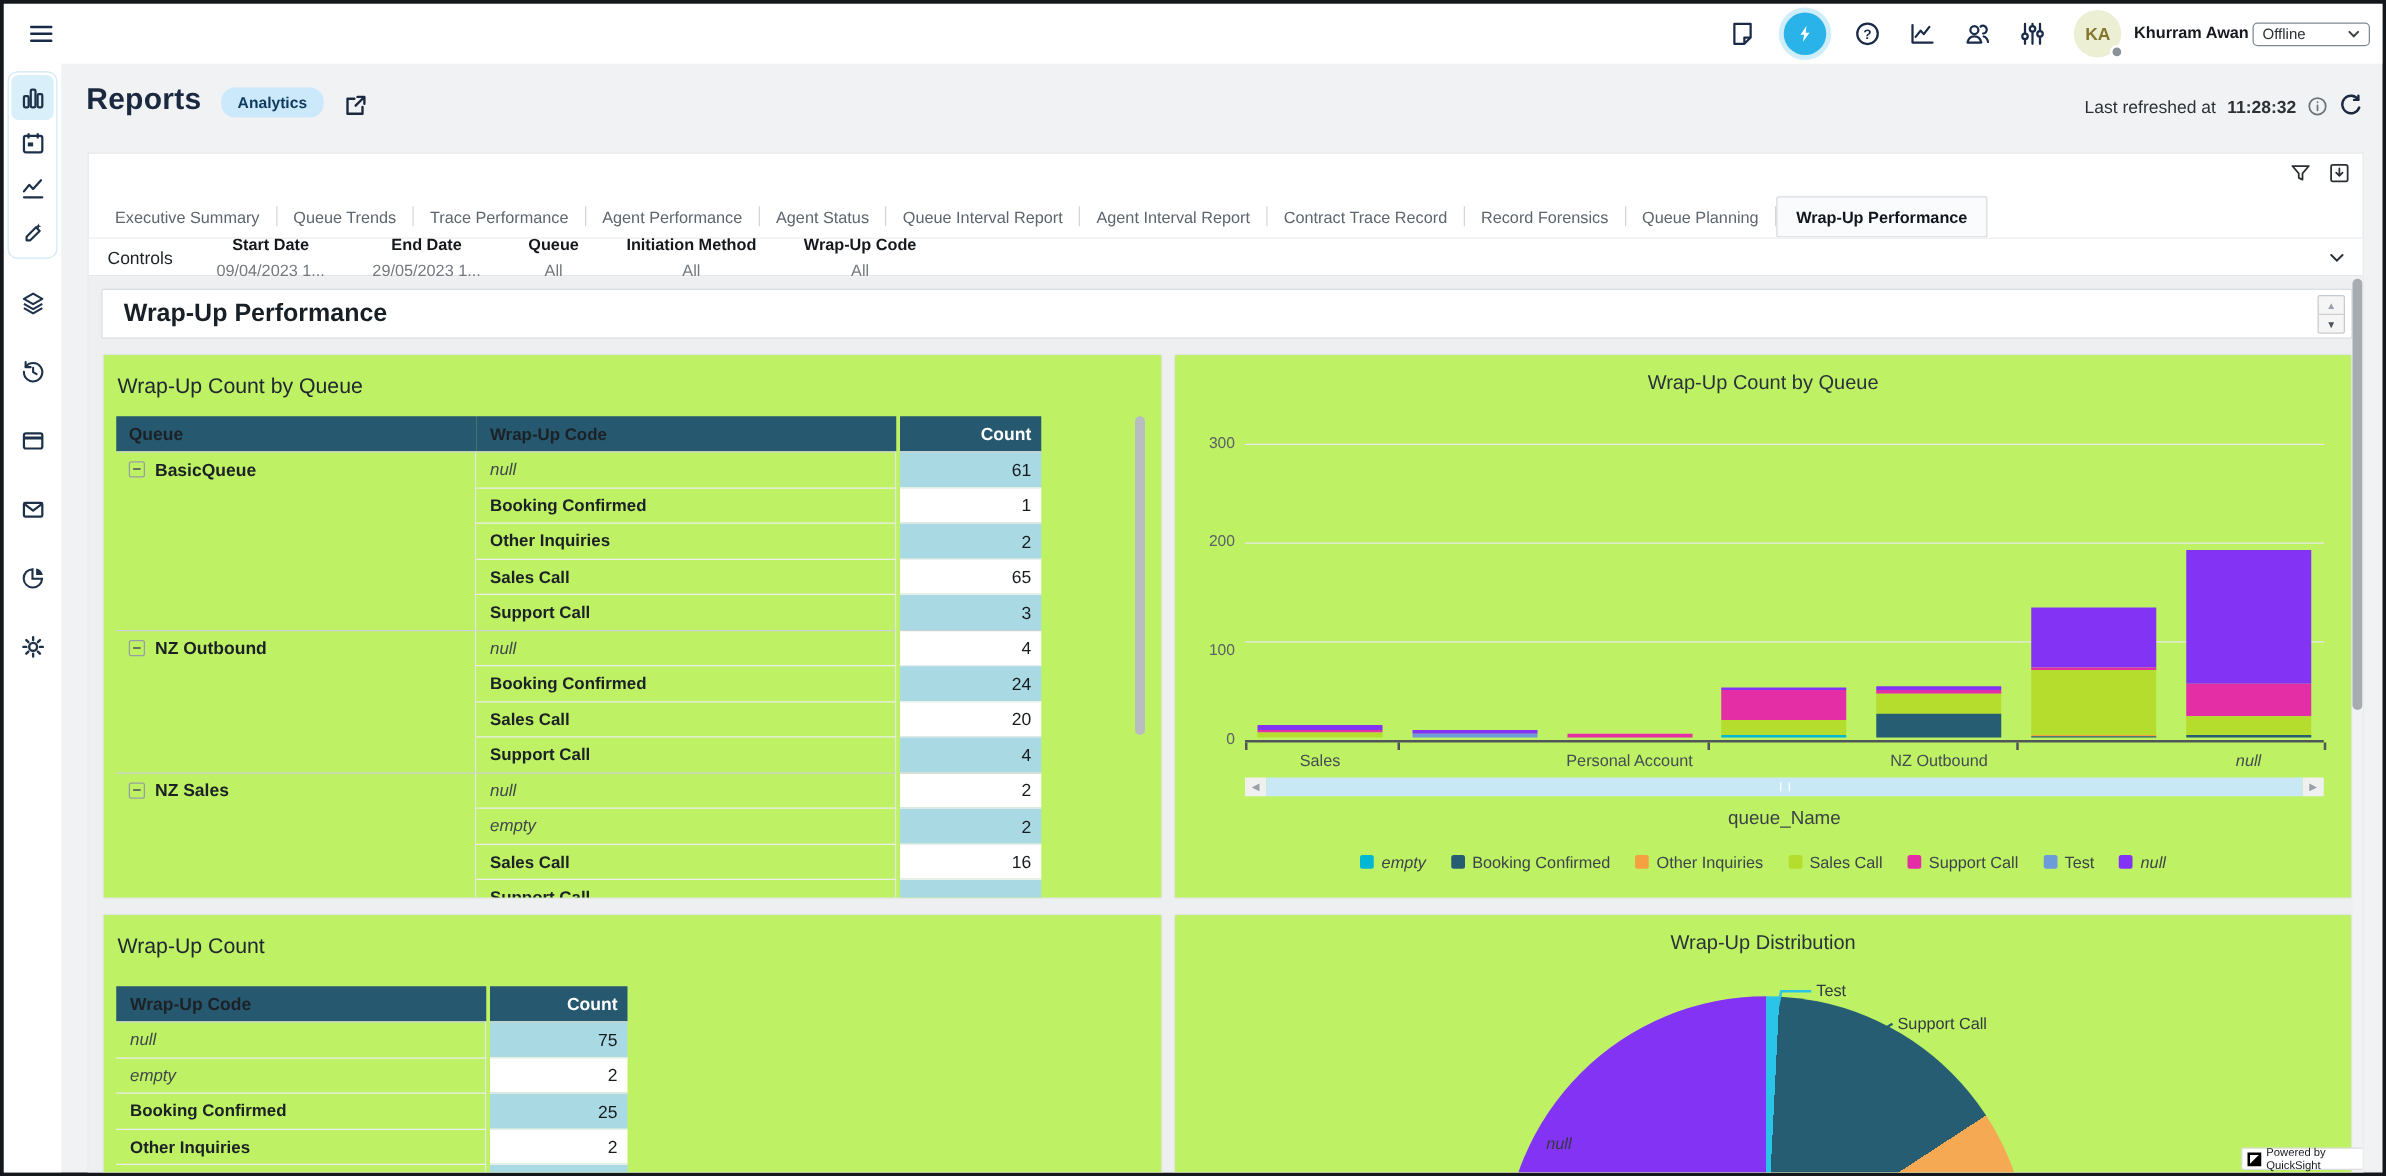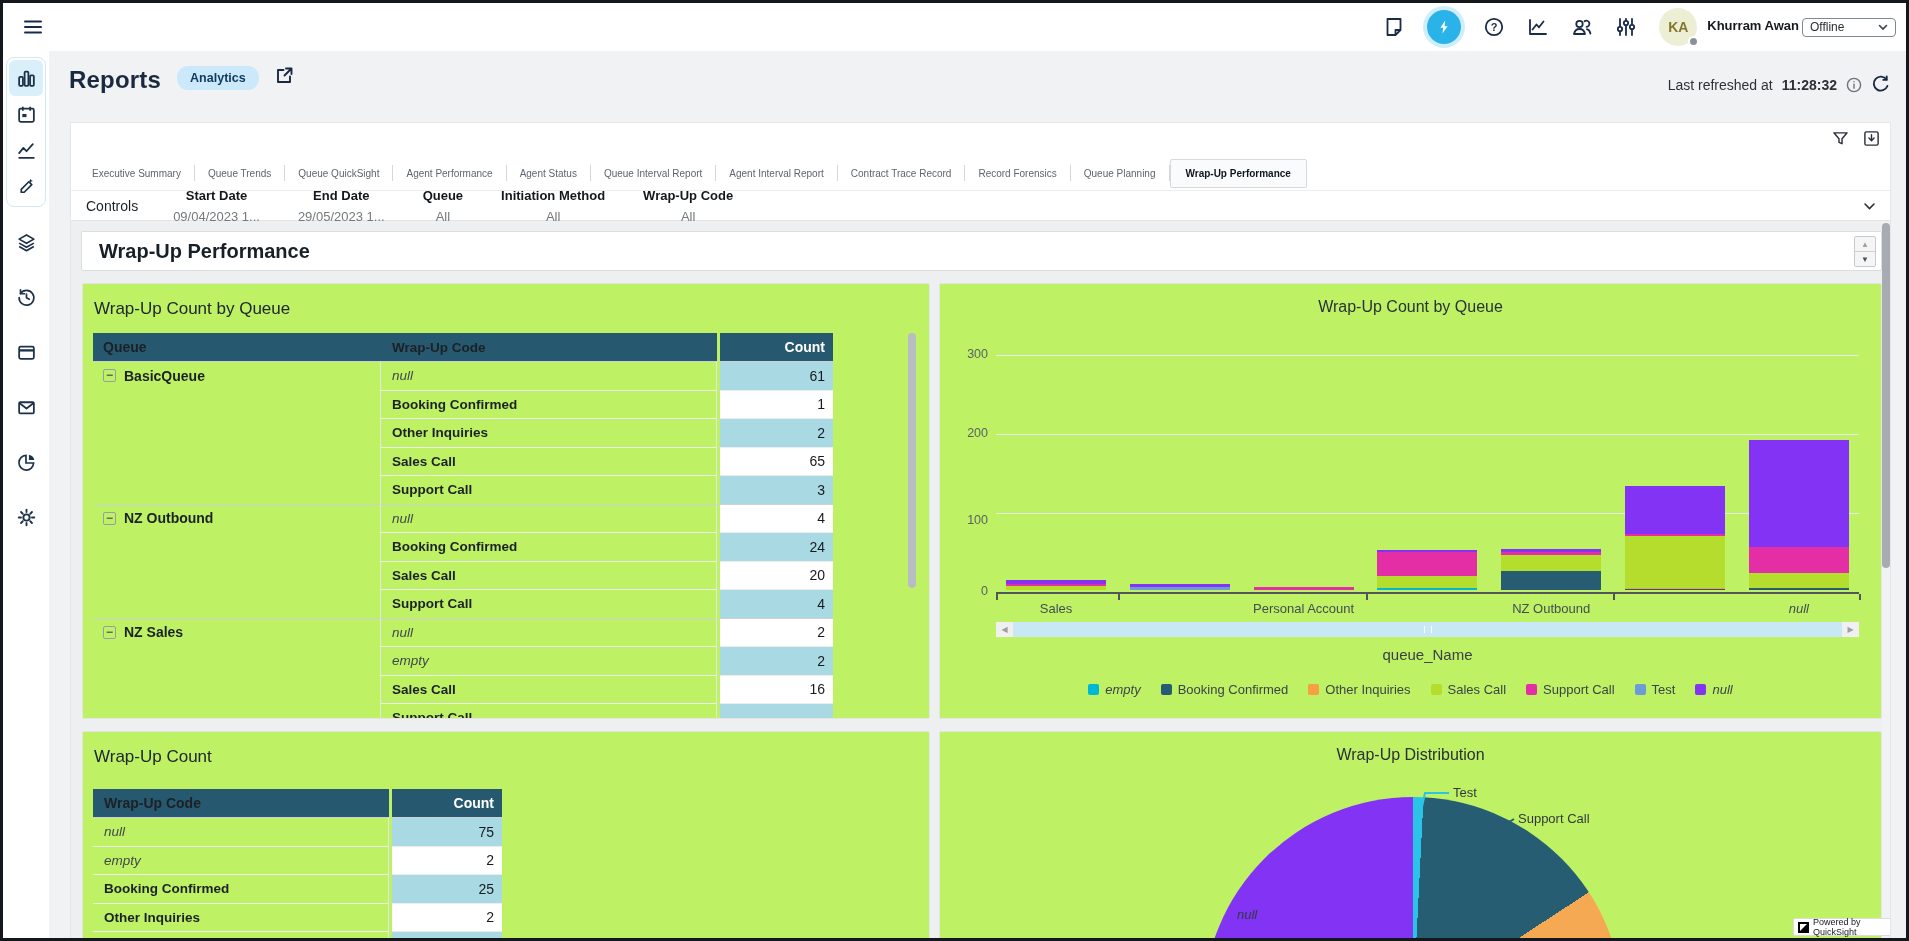--- a/index.html
+++ b/index.html
@@ -29,36 +29,36 @@
   .side-group { margin:6px 3px 0 3px; border:1px solid #cfe9f6; border-radius:8px; background:#fff; padding:2px; }
   .side-item { width:34px; height:36px; display:flex; align-items:center; justify-content:center; border-radius:6px; cursor:pointer; }
   .side-item.active { background:#d9f0fb; }
   .side-plain { margin:3px auto 0 auto; }
   .side-item svg { width:21px; height:21px; }
   .gap1 { height:14px; } .gap2 { height:16px; }
 
   
   .workspace { position:absolute; left:46px; top:48px; right:0; bottom:0; }
   .page-head { position:absolute; left:0; top:0; right:0; height:74px; }
-  .ph-left { position:absolute; left:20px; top:15px; display:flex; align-items:flex-start; gap:16px; }
+  .ph-left { position:absolute; left:20px; top:15px; display:flex; align-items:flex-end; gap:16px; }
   .ph-title { font-size:24px; font-weight:bold; color:#1b2940; letter-spacing:.2px; }
   .ph-badge { background:#cbe9fb; color:#0f3a5d; font-size:12.5px; font-weight:bold;
               padding:5px 13px; border-radius:11px; }
   .refresh-area { position:absolute; right:16px; top:24px; display:flex; align-items:center; gap:9px;
                   font-size:14px; color:#2c3137; }
   .refresh-area b { font-weight:bold; }
 
   
   .dashboard { position:absolute; left:21px; top:71px; right:15px; bottom:0; background:#fff;
                border:1px solid #e4e6e8; border-bottom:none; }
   .dash-toolbar { position:absolute; top:7px; right:10px; display:flex; gap:14px; }
   .dash-toolbar svg { width:17px; height:17px; cursor:pointer; }
 
   .tabs-row { position:absolute; left:8px; right:40px; top:33px; height:34px; display:flex; align-items:center; }
-  .tab { font-size:10px; color:#5d656e; padding:0 13px; white-space:nowrap; cursor:pointer; }
+  .tab { font-size:13px; color:#5d656e; padding:0 13px; white-space:nowrap; cursor:pointer; }
   .tab.active { background:#fafbfc; border:1px solid #d7dadd; border-radius:2px; color:#10161d;
                 font-weight:bold; padding:8px 15px; }
   .tab-sep { width:1px; height:16px; background:#d3d7da; }
 
   .controls-row { position:absolute; left:0; right:0; top:67px; height:31px; border-top:1px solid #ededee;
                   border-bottom:1px solid #e3e5e6; display:flex; align-items:center; background:#fff; }
   .controls-label { font-size:14px; color:#1b2127; margin-left:15px; }
   .controls-filters { display:flex; align-items:center; margin-left:35px; gap:38px; }
   .cfilter { display:flex; align-items:center; gap:6px; font-size:13px; cursor:pointer;flex-direction:column; }
   .cfilter .fl { font-weight:bold; color:#14181d; }
@@ -310,21 +310,21 @@
             <rect x="2" y="2" width="14" height="14" rx="1.5"></rect>
             <path d="M9 5v6M6.3 8.6 9 11.3l2.7-2.7"></path>
           </svg>
       </div>
 
       <div class="tabs-row">
           <span class="tab">Executive Summary</span>
           <span class="tab-sep"></span>
           <span class="tab">Queue Trends</span>
           <span class="tab-sep"></span>
-          <span class="tab">Queue QuickSight</span>
+          <span class="tab">Trace Performance</span>
           <span class="tab-sep"></span>
           <span class="tab">Agent Performance</span>
           <span class="tab-sep"></span>
           <span class="tab">Agent Status</span>
           <span class="tab-sep"></span>
           <span class="tab">Queue Interval Report</span>
           <span class="tab-sep"></span>
           <span class="tab">Agent Interval Report</span>
           <span class="tab-sep"></span>
           <span class="tab">Contract Trace Record</span>

